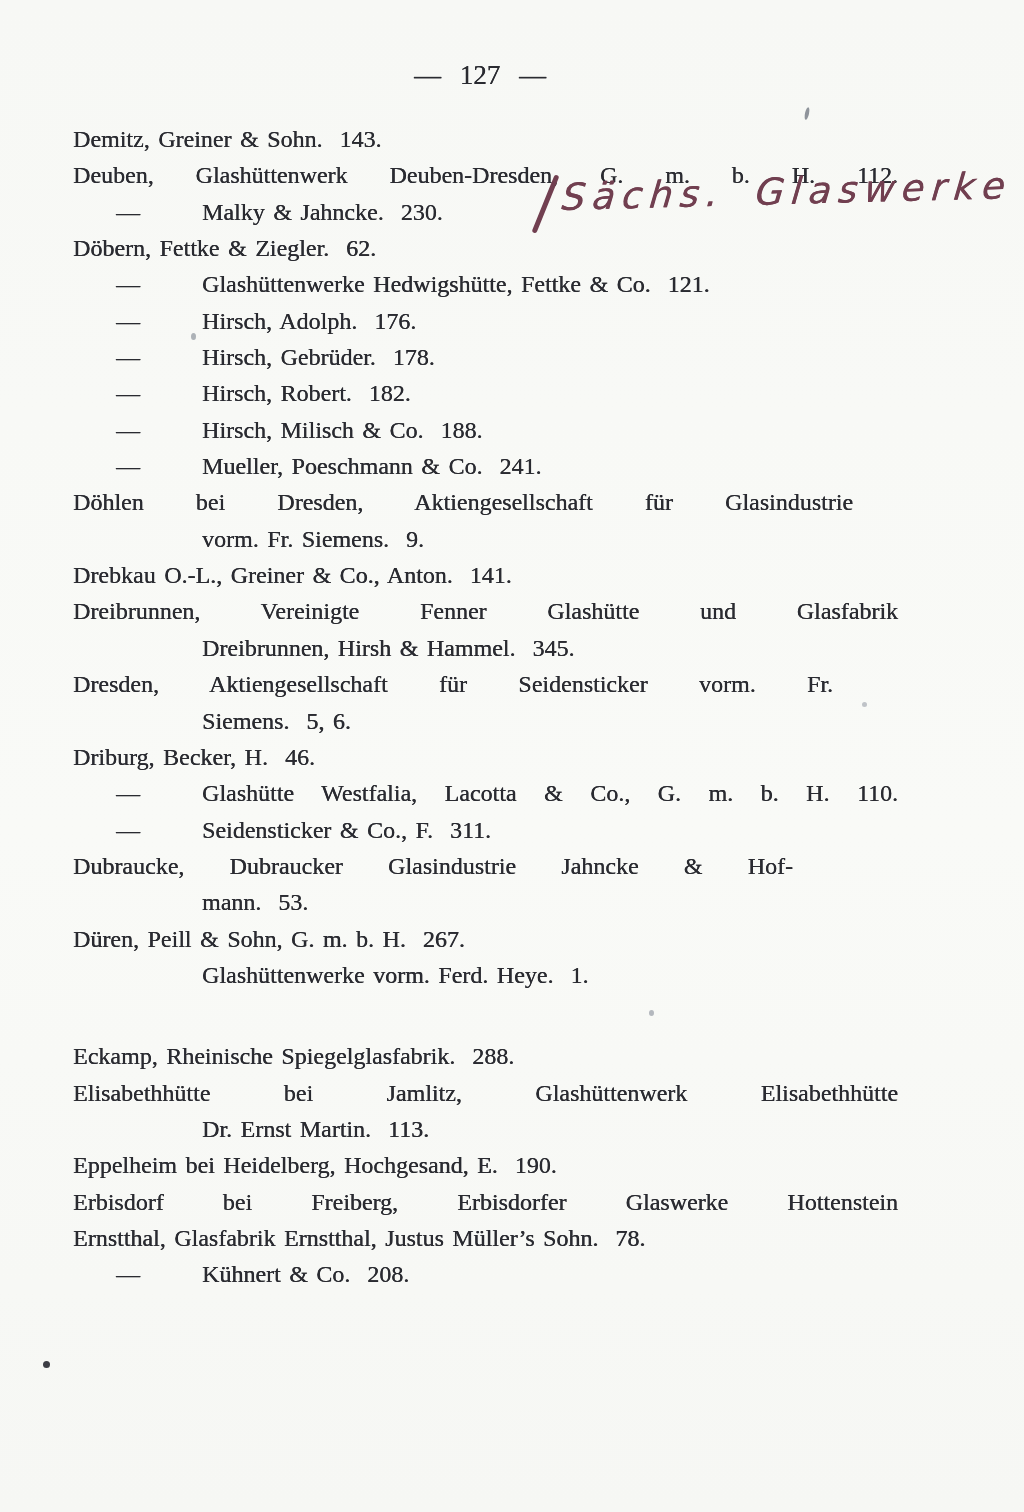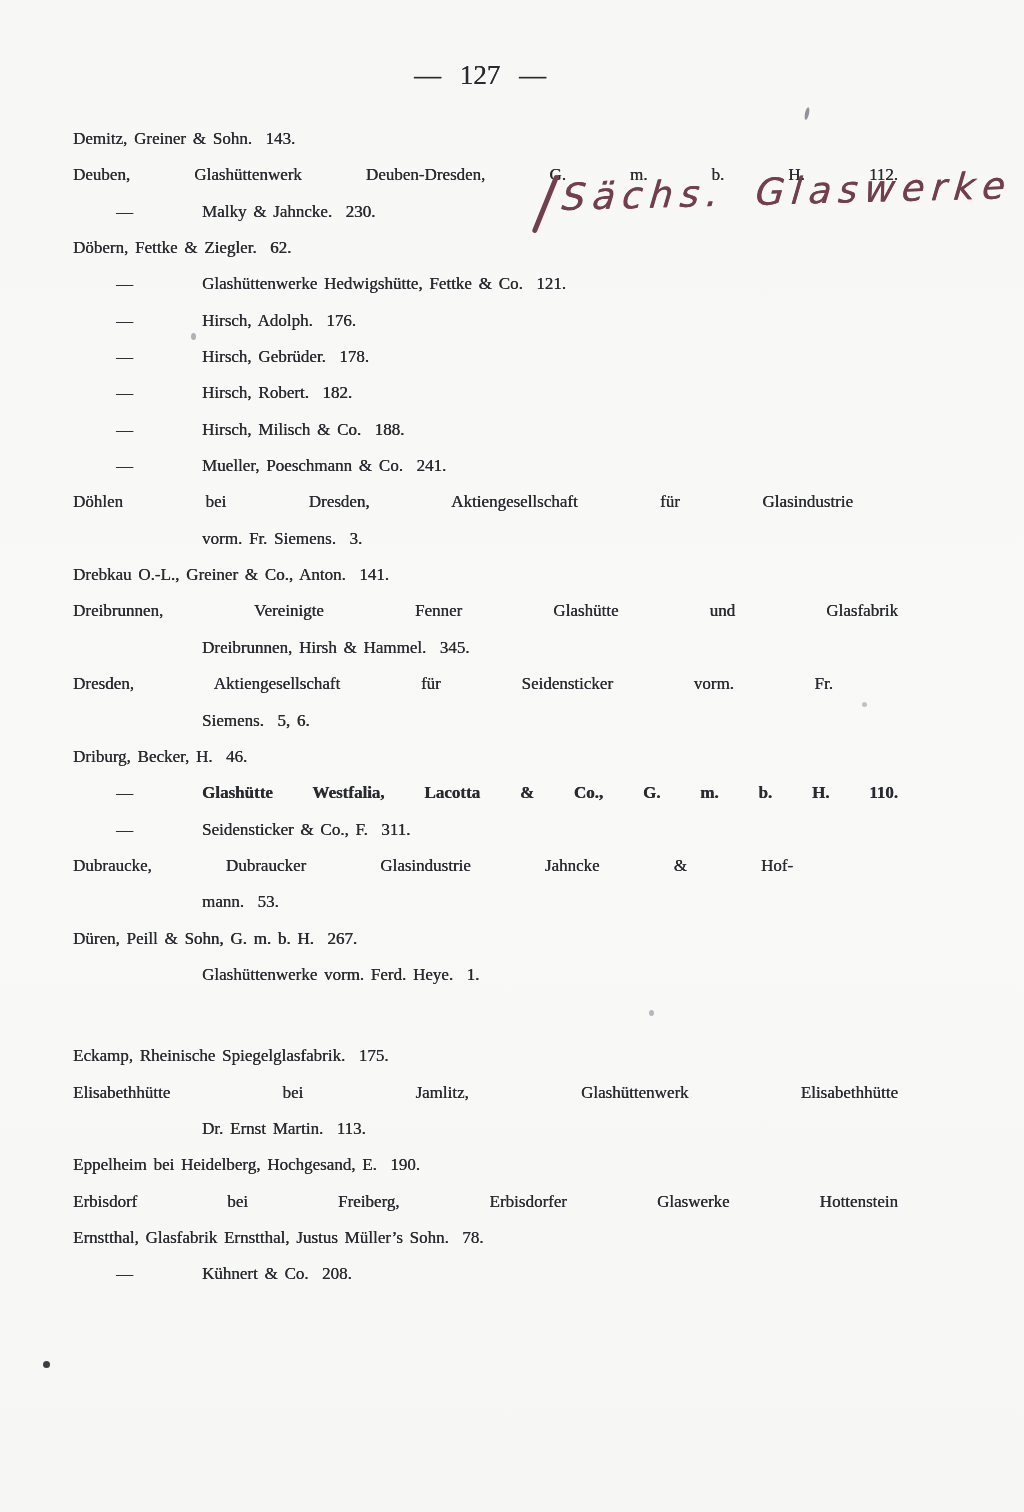--- a/index.html
+++ b/index.html
@@ -27,21 +27,21 @@
     font-size: 27px;
     word-spacing: 12px;
     color: #2a2b31;
     text-shadow: 0.3px 0 currentColor;
   }
   .index {
     position: absolute;
     left: 73px;
     top: 121px;
     width: 900px;
-    font-size: 17px;
+    font-size: 24px;
     line-height: 36.35px;
     color: #2a2b31;
     word-spacing: 2.5px;
     text-shadow: 0.3px 0 currentColor;
   }
   .line {
     white-space: pre;
   }
   .line.gap {
     margin-top: 45px;
@@ -68,21 +68,20 @@
     text-align: right;
   }
   .line.ditto.just {
     width: 825px;
   }
   .line.ditto.just .dtext {
     flex: 1;
     white-space: normal;
     text-align: justify;
     text-align-last: justify;
-    font-weight: bold;
   }
   .annotation {
     position: absolute;
     left: 560px;
     top: 176px;
     color: #713f50;
     font-family: "DejaVu Sans", sans-serif;
     font-style: italic;
     font-size: 37px;
     letter-spacing: 7px;
@@ -118,37 +117,37 @@
       <div class="line entry just">Deuben, Glashüttenwerk Deuben-Dresden, G. m. b. H.  112.</div>
       <div class="line ditto"><span class="dash">—</span><span class="dtext">Malky &amp; Jahncke.  230.</span></div>
       <div class="line entry">Döbern, Fettke &amp; Ziegler.  62.</div>
       <div class="line ditto"><span class="dash">—</span><span class="dtext">Glashüttenwerke Hedwigshütte, Fettke &amp; Co.  121.</span></div>
       <div class="line ditto"><span class="dash">—</span><span class="dtext">Hirsch, Adolph.  176.</span></div>
       <div class="line ditto"><span class="dash">—</span><span class="dtext">Hirsch, Gebrüder.  178.</span></div>
       <div class="line ditto"><span class="dash">—</span><span class="dtext">Hirsch, Robert.  182.</span></div>
       <div class="line ditto"><span class="dash">—</span><span class="dtext">Hirsch, Milisch &amp; Co.  188.</span></div>
       <div class="line ditto"><span class="dash">—</span><span class="dtext">Mueller, Poeschmann &amp; Co.  241.</span></div>
       <div class="line entry just" style="width: 780px;">Döhlen bei Dresden, Aktiengesellschaft für Glasindustrie</div>
-      <div class="line cont">vorm. Fr. Siemens.  3.</div>
+      <div class="line cont">vorm. Fr. Siemens.  9.</div>
       <div class="line entry">Drebkau O.-L., Greiner &amp; Co., Anton.  141.</div>
       <div class="line entry just">Dreibrunnen, Vereinigte Fenner Glashütte und Glasfabrik</div>
       <div class="line cont">Dreibrunnen, Hirsh &amp; Hammel.  345.</div>
       <div class="line entry just" style="width: 760px;">Dresden, Aktiengesellschaft für Seidensticker vorm. Fr.</div>
       <div class="line cont">Siemens.  5, 6.</div>
       <div class="line entry">Driburg, Becker, H.  46.</div>
       <div class="line ditto just">
         <span class="dash">—</span>
         <span class="dtext">Glashütte Westfalia, Lacotta &amp; Co., G. m. b. H. 110.</span>
       </div>
       <div class="line ditto"><span class="dash">—</span><span class="dtext">Seidensticker &amp; Co., F.  311.</span></div>
       <div class="line entry just" style="width: 720px;">Dubraucke, Dubraucker Glasindustrie Jahncke &amp; Hof-</div>
       <div class="line cont">mann.  53.</div>
       <div class="line entry">Düren, Peill &amp; Sohn, G. m. b. H.  267.</div>
       <div class="line cont">Glashüttenwerke vorm. Ferd. Heye.  1.</div>
-      <div class="line entry gap">Eckamp, Rheinische Spiegelglasfabrik.  175.</div>
+      <div class="line entry gap">Eckamp, Rheinische Spiegelglasfabrik.  288.</div>
       <div class="line entry just">Elisabethhütte bei Jamlitz, Glashüttenwerk Elisabethhütte</div>
       <div class="line cont">Dr. Ernst Martin.  113.</div>
       <div class="line entry">Eppelheim bei Heidelberg, Hochgesand, E.  190.</div>
       <div class="line entry just">Erbisdorf bei Freiberg, Erbisdorfer Glaswerke Hottenstein</div>
       <div class="line entry">Ernstthal, Glasfabrik Ernstthal, Justus Müller’s Sohn.  78.</div>
       <div class="line ditto"><span class="dash">—</span><span class="dtext">Kühnert &amp; Co.  208.</span></div>
     </div>
 
   <div class="annotation-slash" style="background: rgb(113, 63, 80);"></div>
 

